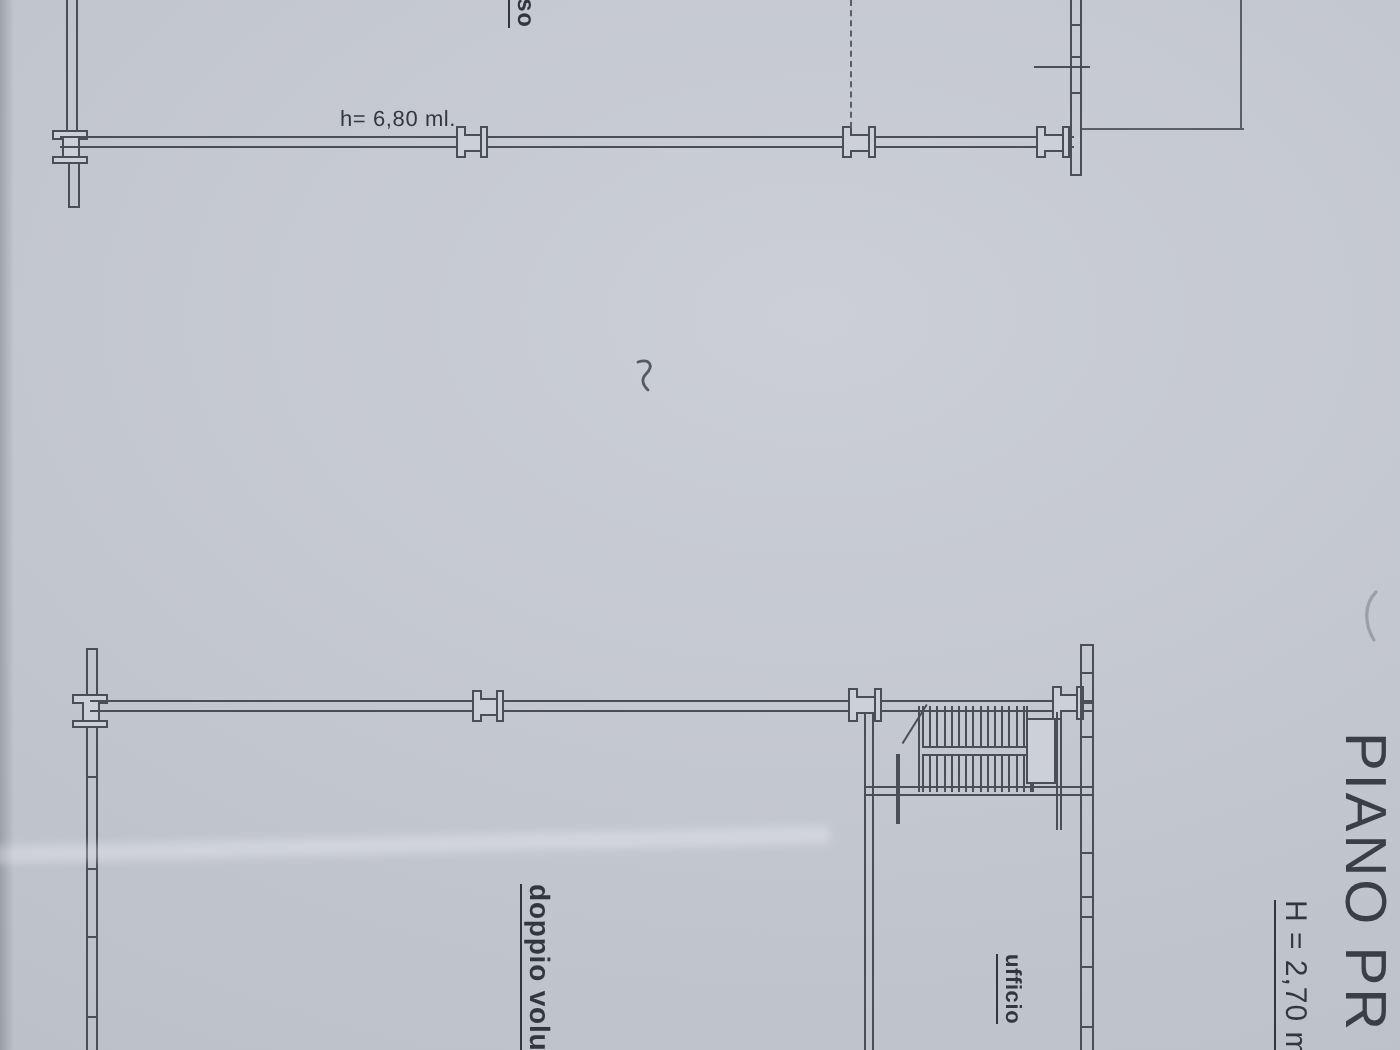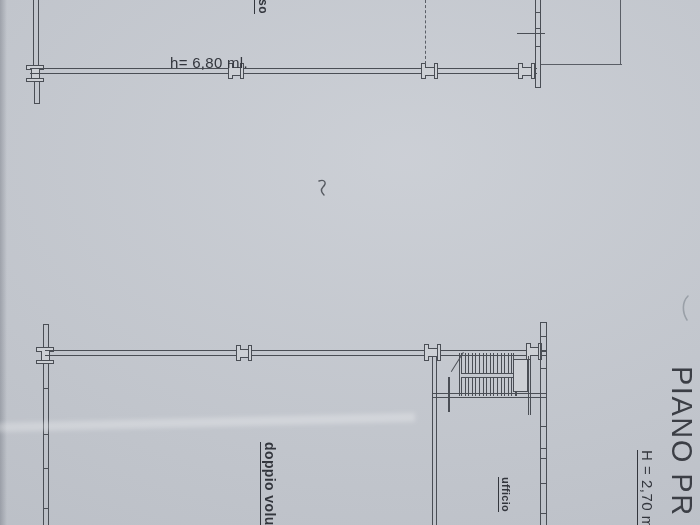--- a/index.html
+++ b/index.html
@@ -92,21 +92,21 @@
 
     <div class="abs line" style="left:517px;top:33px;width:28px;height:1.4px;"></div>
 
     <div class="abs thin" style="left:620px;top:0;width:1.4px;height:65px;"></div>
     <div class="abs thin" style="left:541px;top:64px;width:81px;height:1.4px;"></div>
 
     <div class="abs rot small-label" style="left:270px;top:-8px;">
       <span class="ul">sso</span>
     </div>
 
-    <div class="abs" style="left:170px;top:54px;font-size:15px;color:var(--text);letter-spacing:.3px;">h= 6,80 ml.</div>
+    <div class="abs" style="left:170px;top:54px;font-size:11px;color:var(--text);letter-spacing:.3px;">h= 6,80 ml.</div>
 
     <svg class="abs" style="left:316px;top:178px;" width="14" height="20" viewBox="0 0 14 20">
       <path d="M3 3 C9 1 11 5 7 9 C4 12 6 15 8 17" fill="none" stroke="#565a61" stroke-width="1.4" stroke-linecap="round"></path>
     </svg>
   </div>
 
   <div>
 
     <div class="abs wallv capt" style="left:43px;top:324px;width:6px;height:201px;">
       <div class="tick" style="top:63px;"></div>

